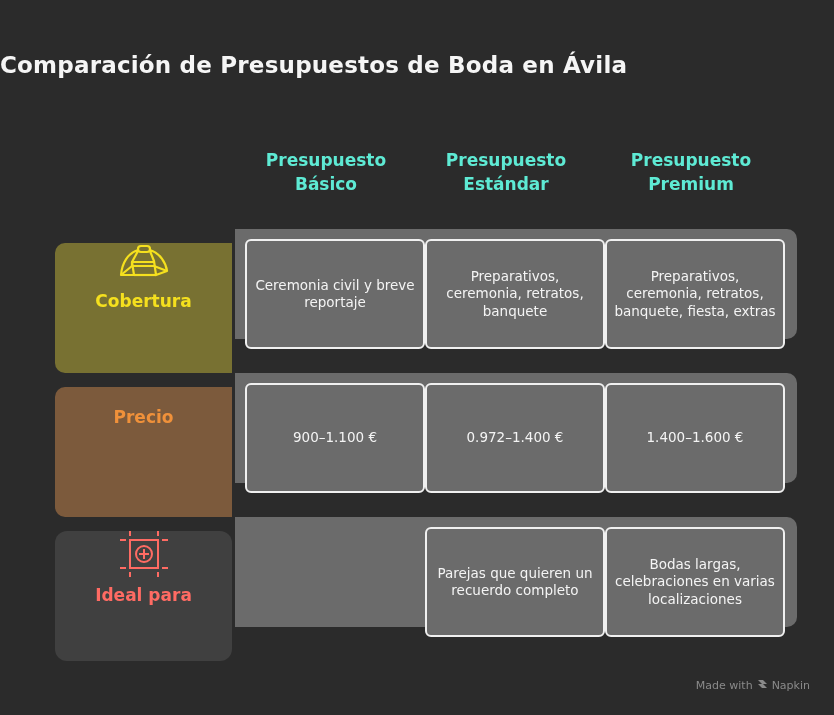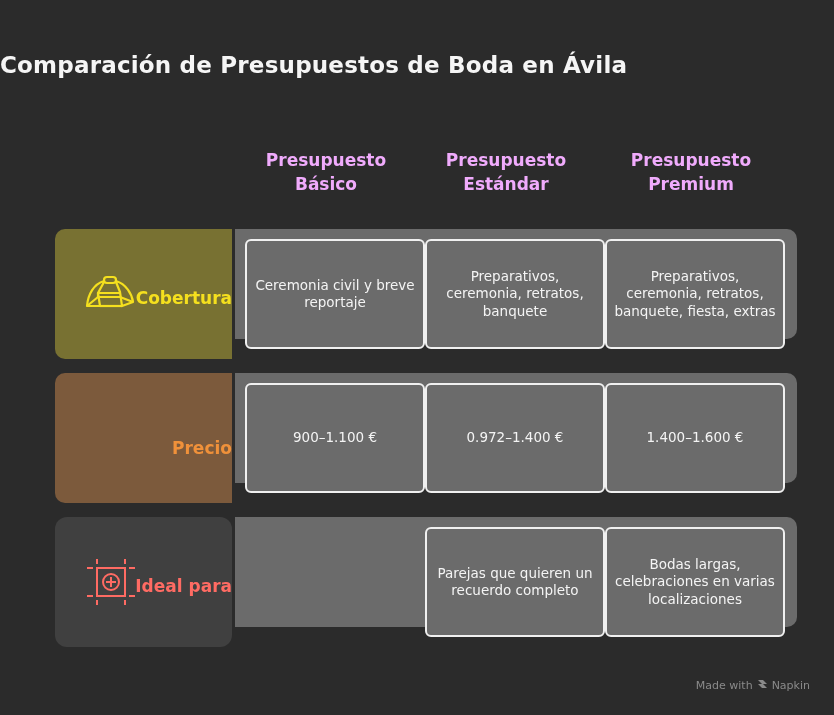--- a/index.html
+++ b/index.html
@@ -6,27 +6,27 @@
   body {
     width:834px; height:715px; background:#2b2b2b; position:relative; overflow:hidden;
     font-family: "DejaVu Sans", sans-serif; color:#f2f2f2;
   }
   .title {
     position:absolute; left:0; width:834px; top:52px; text-align:left;
     font-size:23px; font-weight:bold; color:#f5f5f5; letter-spacing:0.2px;
   }
   .col-header {
     position:absolute; top:148px; width:170px; text-align:center;
-    font-size:17px; font-weight:bold; line-height:24px; color:#f0abfc;
+    font-size:17px; font-weight:bold; line-height:24px; color:#5eead4;
   }
   .row { position:absolute; left:55px; width:742px; height:130px; }
   .row-label {
-    position:absolute; left:0; top:0; width:177px; height:130px;
+    position:absolute; left:0; top:14px; width:177px; height:130px;
     border-radius:10px 0 0 10px;
-    display:flex; flex-direction:row; align-items:center; justify-content:flex-end;
+    display:flex; flex-direction:column; align-items:center; justify-content:flex-start;
   }
   .row-label .lbl { font-size:17px; font-weight:bold; margin-top:8px; }
   .row-body {
     position:absolute; left:180px; top:0; width:562px; height:110px;
     background:#6b6b6b; border-radius:0 10px 10px 0;
   }
   .cell {
     position:absolute; top:10px; width:164px; height:106px;
     border:2px solid #f0f0f0; border-radius:6px; background:#6b6b6b;
     display:flex; align-items:center; justify-content:center; text-align:center;

